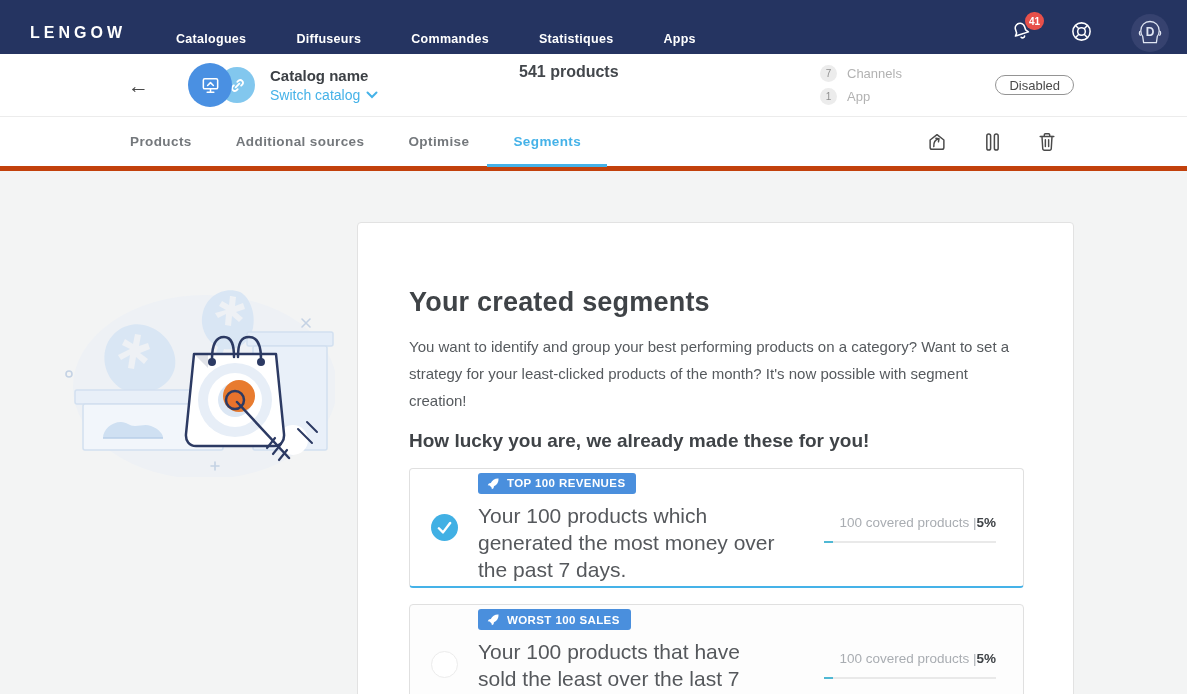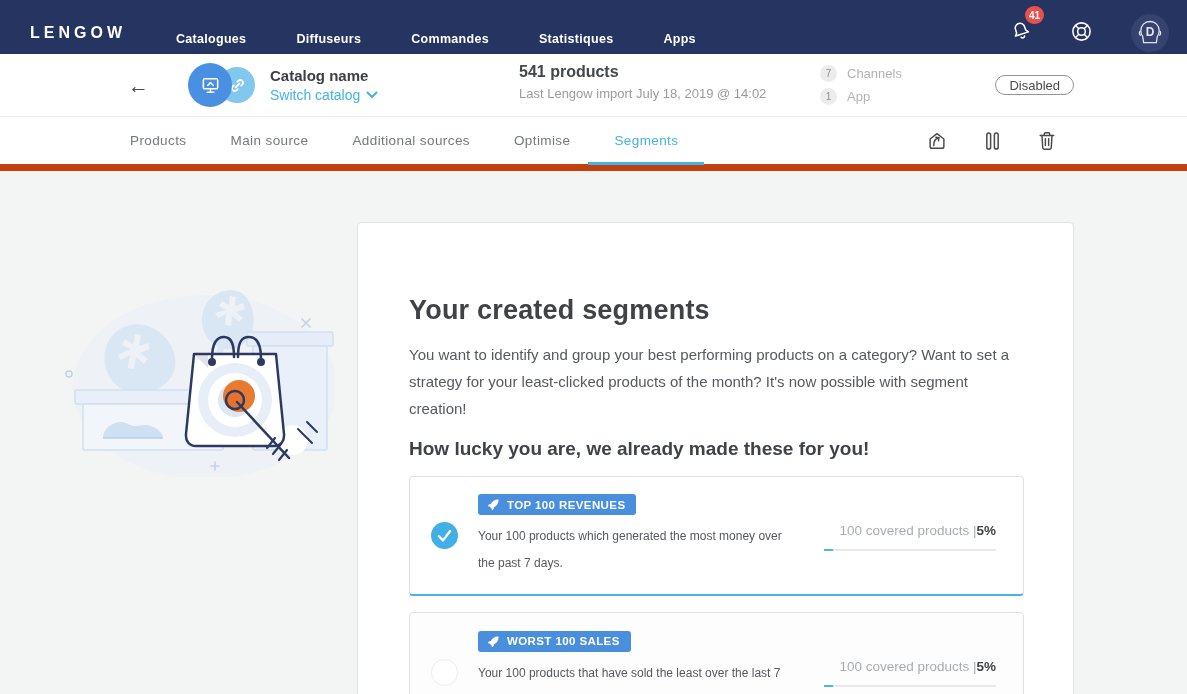--- a/index.html
+++ b/index.html
@@ -4,21 +4,21 @@
 <style>
   * { margin:0; padding:0; box-sizing:border-box; }
   html,body { width:1187px; height:694px; overflow:hidden; background:#f3f4f4;
               font-family:"Liberation Sans", sans-serif; }
 
   
   .navbar { height:54px; background:#253461; display:flex; align-items:center; padding:12px 10px 0 30px; }
   .brand { color:#fff; font-size:16px; font-weight:bold; letter-spacing:4px; cursor:pointer; }
   .nav-menu { display:flex; gap:50px; margin-left:50px; }
   .nav-item { color:#fff; font-size:12.5px; font-weight:600; letter-spacing:.3px; cursor:pointer;margin-top:12px; }
-  .nav-right { margin-left:auto; display:flex; gap:38px; padding-right:8px; }
+  .nav-right { margin-left:auto; display:flex; align-items:center; gap:38px; padding-right:8px; }
   .icon-btn { position:relative; cursor:pointer; display:flex; align-items:center; }
   .bell-wrap svg { transform:rotate(-18deg); }
   .notif-badge { position:absolute; top:-8px; right:-12px; min-width:19px; height:18px; border-radius:9px;
                  background:#e8504a; color:#fff; font-size:10px; font-weight:bold;
                  display:flex; align-items:center; justify-content:center; padding:0 4px; }
   .avatar { width:38px; height:38px; border-radius:50%; background:#36426f; position:relative; cursor:pointer; }
   .avatar .initial { position:absolute; left:0; right:0; top:11px; text-align:center;
                      color:#dfe5f2; font-size:12px; font-weight:bold; }
 
   
@@ -39,50 +39,50 @@
   .last-import { font-size:13px; color:#9b9b9b; margin-top:5px; }
   .stats-col { position:absolute; left:820px; top:11px; display:flex; flex-direction:column; gap:6px; }
   .stat-row { display:flex; align-items:center; gap:10px; }
   .stat-pill { width:17px; height:17px; border-radius:50%; background:#ececec; color:#8f8f8f;
                font-size:10px; display:flex; align-items:center; justify-content:center; }
   .stat-label { font-size:13px; color:#b2b2b2; }
   .status-pill { position:absolute; right:113px; top:21px; height:20px; padding:0 13px; border:1px solid #949494;
                  border-radius:12px; font-size:13px; color:#4a4a4a; display:flex; align-items:center; cursor:pointer; background:#fff; }
 
   
-  .tab-bar { height:54px; background:#fff; border-bottom:7px solid #c2410c; position:relative; }
+  .tab-bar { height:54px; background:#fff; border-bottom:5px solid #c2410c; position:relative;font-weight:bold; }
   .tabs { position:absolute; left:130px; top:0; height:100%; display:flex; gap:44px; align-items:center; }
   .tab { font-size:13.5px; color:#74787c; letter-spacing:.4px; cursor:pointer; position:relative;
          height:100%; display:flex; align-items:center; }
   .tab.active { color:#45b2e8; }
   .tab.active::after { content:""; position:absolute; left:-26px; right:-26px; bottom:-1px; height:3px; background:#45b2e8; }
   .tab-actions { position:absolute; right:130px; top:0; height:100%; display:flex; gap:36px; align-items:center; }
   .tab-actions .icon-btn svg { display:block; }
 
   
   .main { position:relative; height:523px; }
   .illustration { position:absolute; left:55px; top:91px; }
   .panel { position:absolute; left:357px; top:51px; width:717px; height:520px;
            background:#fff; border:1px solid #e2e2e2; border-radius:4px; padding:64px 0 0 51px; }
-  .panel h1 { font-size:27px; font-weight:bold; color:#3f4347; letter-spacing:.2px;margin-top:8px; }
+  .panel h1 { font-size:27px; font-weight:bold; color:#3f4347; letter-spacing:.2px; }
   .intro { margin-top:15px; font-size:15px; color:#565a5e; line-height:27px; max-width:612px; }
   .panel h2 { margin-top:16px; font-size:19px; font-weight:bold; color:#3f4347; }
 
   .segment-card { width:615px; height:120px; margin-top:16px; background:#fff; border:1px solid #e0e0e0;
                   border-radius:4px; display:flex; align-items:center; cursor:pointer; }
   .segment-card.selected { border-bottom:2px solid #45b2e8; }
   .segment-card + .segment-card { background:#fdfdfd; }
   .check-col { width:68px; display:flex; justify-content:center; }
   .check-circle { width:27px; height:27px; border-radius:50%; display:flex; align-items:center; justify-content:center; }
   .check-circle.on { background:#41b0e4; }
   .check-circle.off { background:#fff; border:1px solid #ececec; }
   .seg-body { flex:1; padding-right:8px; }
   .seg-badge { display:inline-flex; align-items:center; gap:7px; background:#4a8fdd; color:#fff;
                border-radius:3px; padding:4px 11px 4px 9px; font-size:11.5px; font-weight:bold; letter-spacing:.4px; }
-  .seg-desc { margin-top:8px; font-size:12px; color:#55585c; line-height:27px; max-width:352px; }
+  .seg-desc { margin-top:8px; font-size:21px; color:#55585c; line-height:27px; max-width:352px; }
   .seg-stats { width:205px; margin-right:27px; text-align:right; }
   .coverage { font-size:13.5px; color:#a9adb2; }
   .progress-track { margin-top:10px; width:172px; height:2px; background:#e9e9e9; margin-left:auto; }
   .progress-fill { width:5%; height:2px; background:#4fb8d4; }
 </style>
 </head>
 <body>
 
 <div class="navbar">
   <div class="brand">LENGOW</div>
@@ -146,39 +146,37 @@
     <div class="catalog-title">Catalog name</div>
     <div class="switch-row">
       <span class="switch-label">Switch catalog</span>
       <svg width="12" height="8" viewBox="0 0 12 8" fill="none" stroke="#45b2e8" stroke-width="2" stroke-linecap="round">
         <path d="M1.5 1.5 6 6l4.5-4.5"></path>
       </svg>
     </div>
   </div>
   <div class="products-info">
     <div class="products-count">541 products</div>
-    <div class="last-import">Last Lengow import July 18, 2019 @ 14:02</div>
   </div>
   <div class="stats-col">
     <div class="stat-row">
       <span class="stat-pill">7</span>
       <span class="stat-label">Channels</span>
     </div>
     <div class="stat-row">
       <span class="stat-pill">1</span>
       <span class="stat-label">App</span>
     </div>
   </div>
   <div class="status-pill">Disabled</div>
 </div>
 
 <div class="tab-bar">
   <div class="tabs">
     <div class="tab">Products</div>
-    <div class="tab">Main source</div>
     <div class="tab">Additional sources</div>
     <div class="tab">Optimise</div>
     <div class="tab active">Segments</div>
   </div>
   <div class="tab-actions">
     <div class="icon-btn">
       <svg width="22" height="22" viewBox="0 0 24 24" fill="none" stroke="#4a4a4a" stroke-width="1.6" stroke-linecap="round" stroke-linejoin="round">
         <path d="M4.5 9.8 12 4l7.5 5.8v8.2a2 2 0 0 1-2 2h-11a2 2 0 0 1-2-2z"></path>
         <path d="M8.5 17c-.3-4.5 1.6-7.3 5-8.2"></path>
         <path d="M10.8 7.9l3.4.5-.6 3.4"></path>

